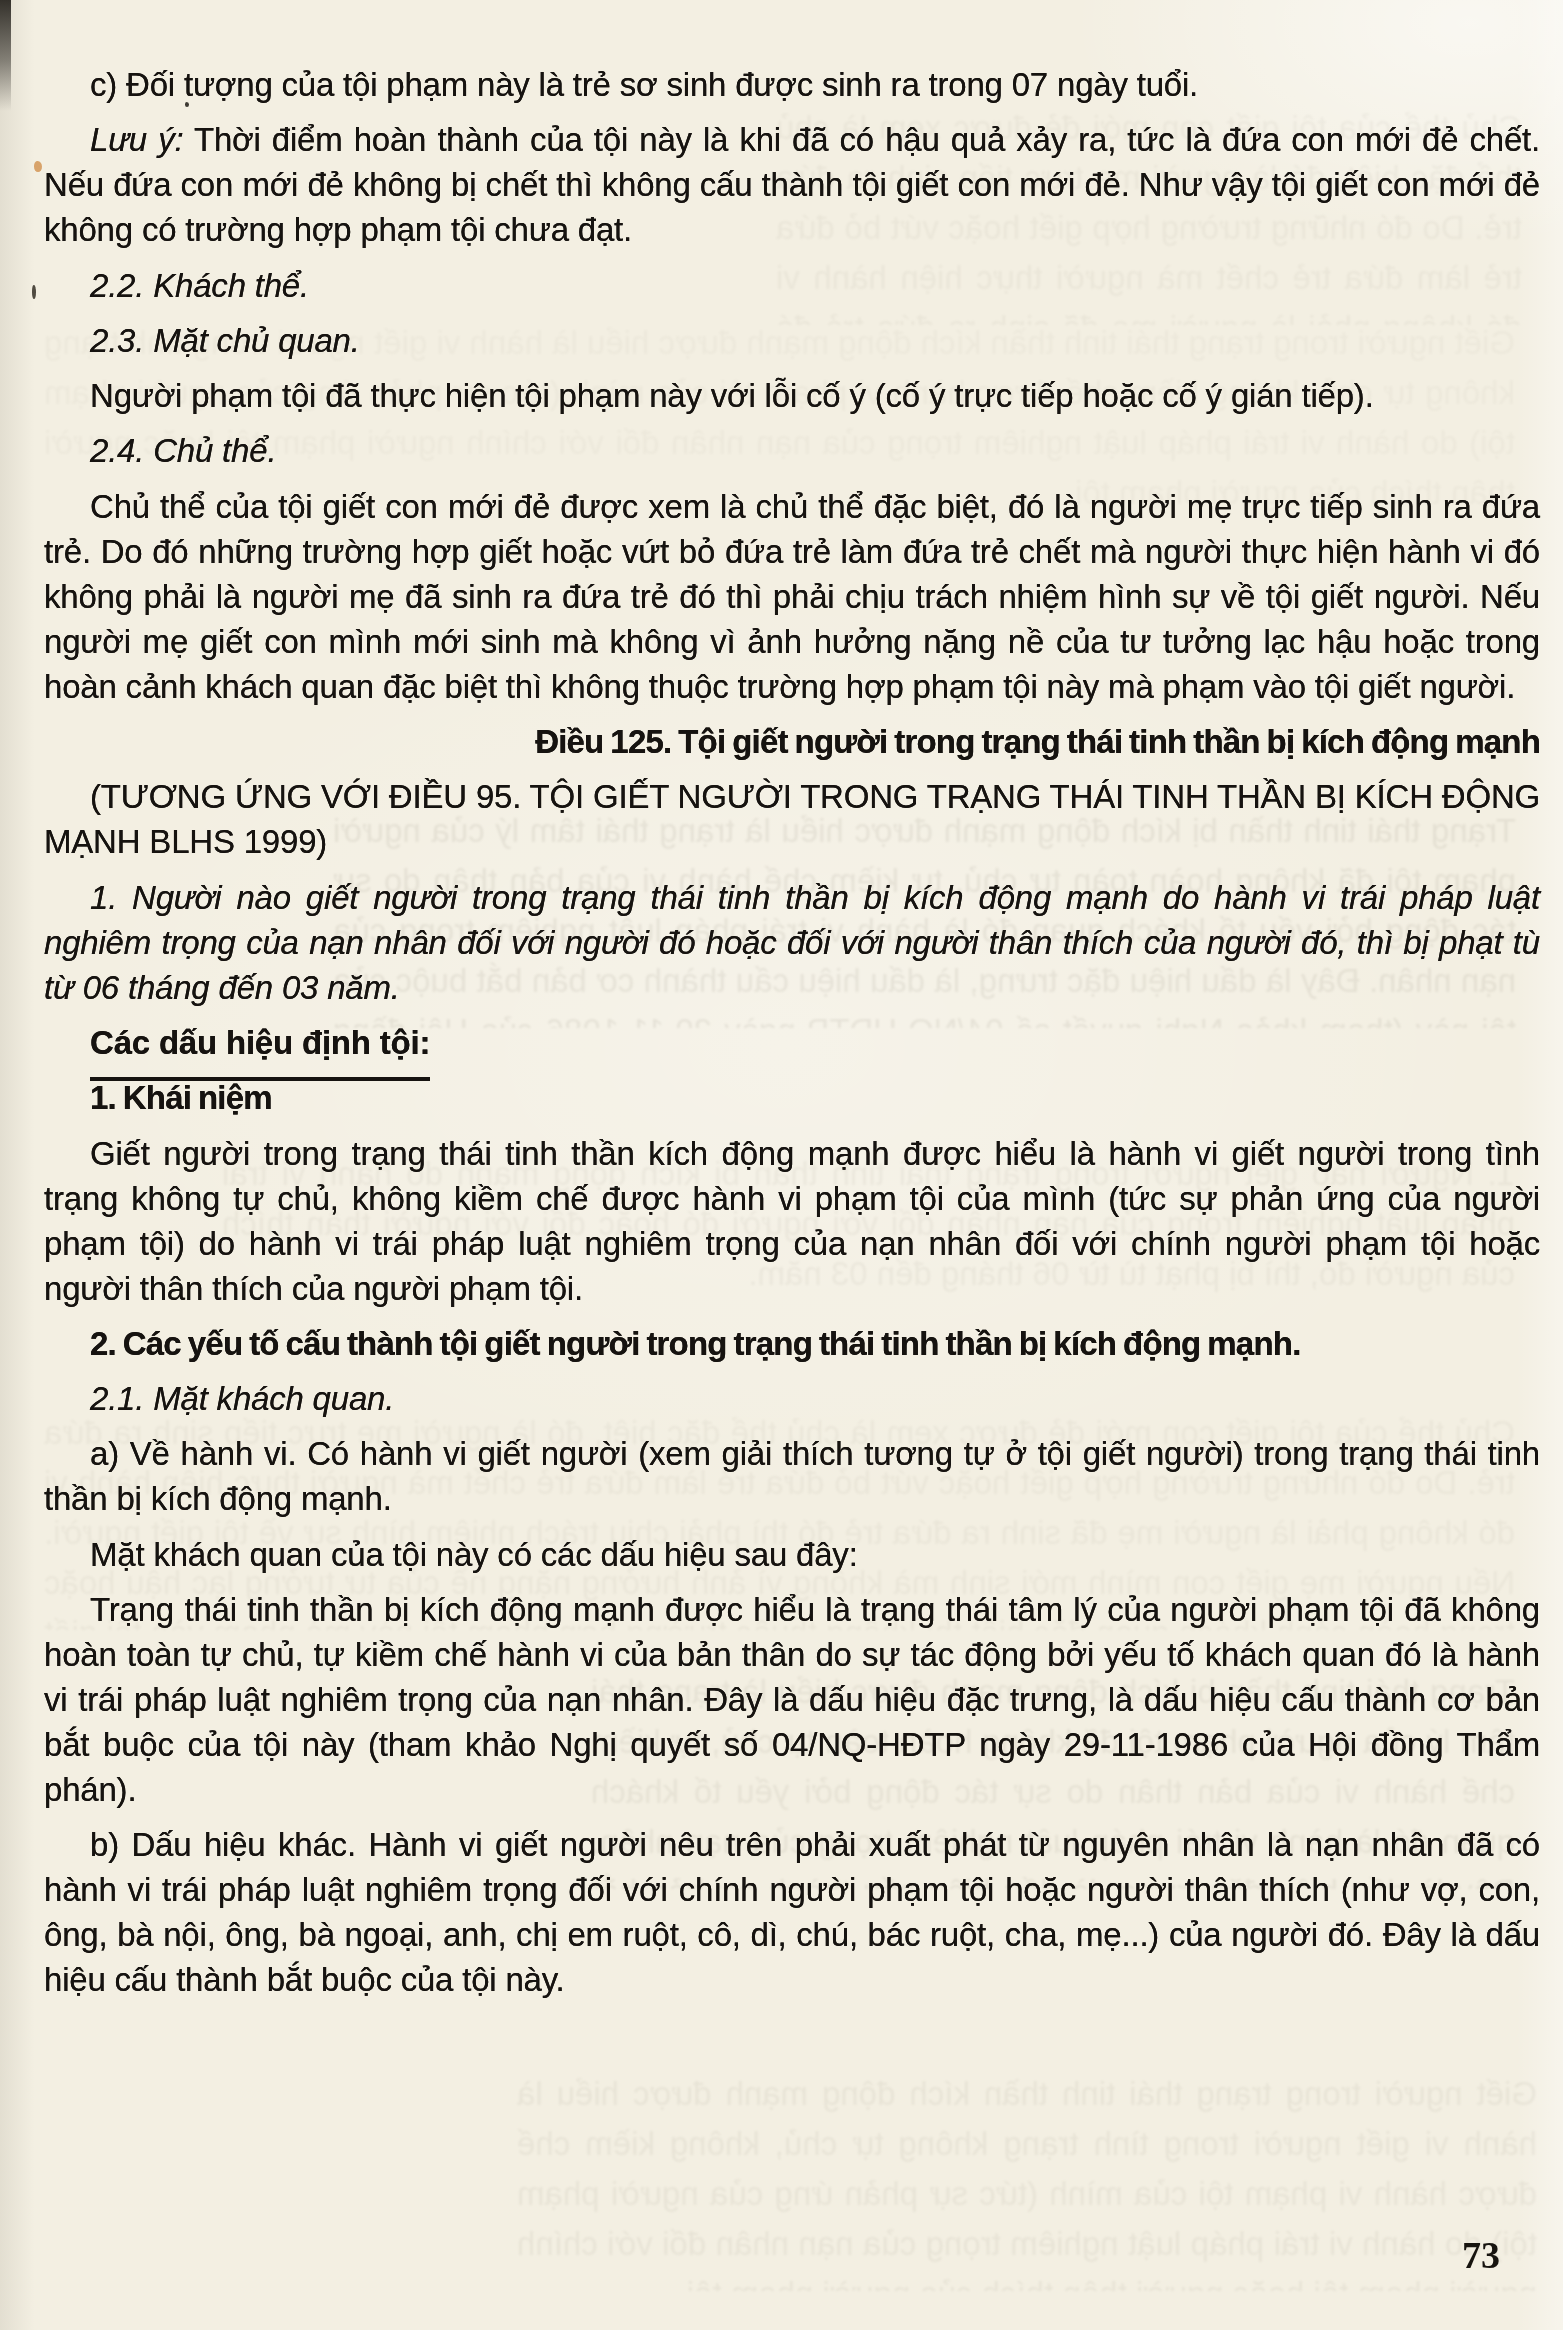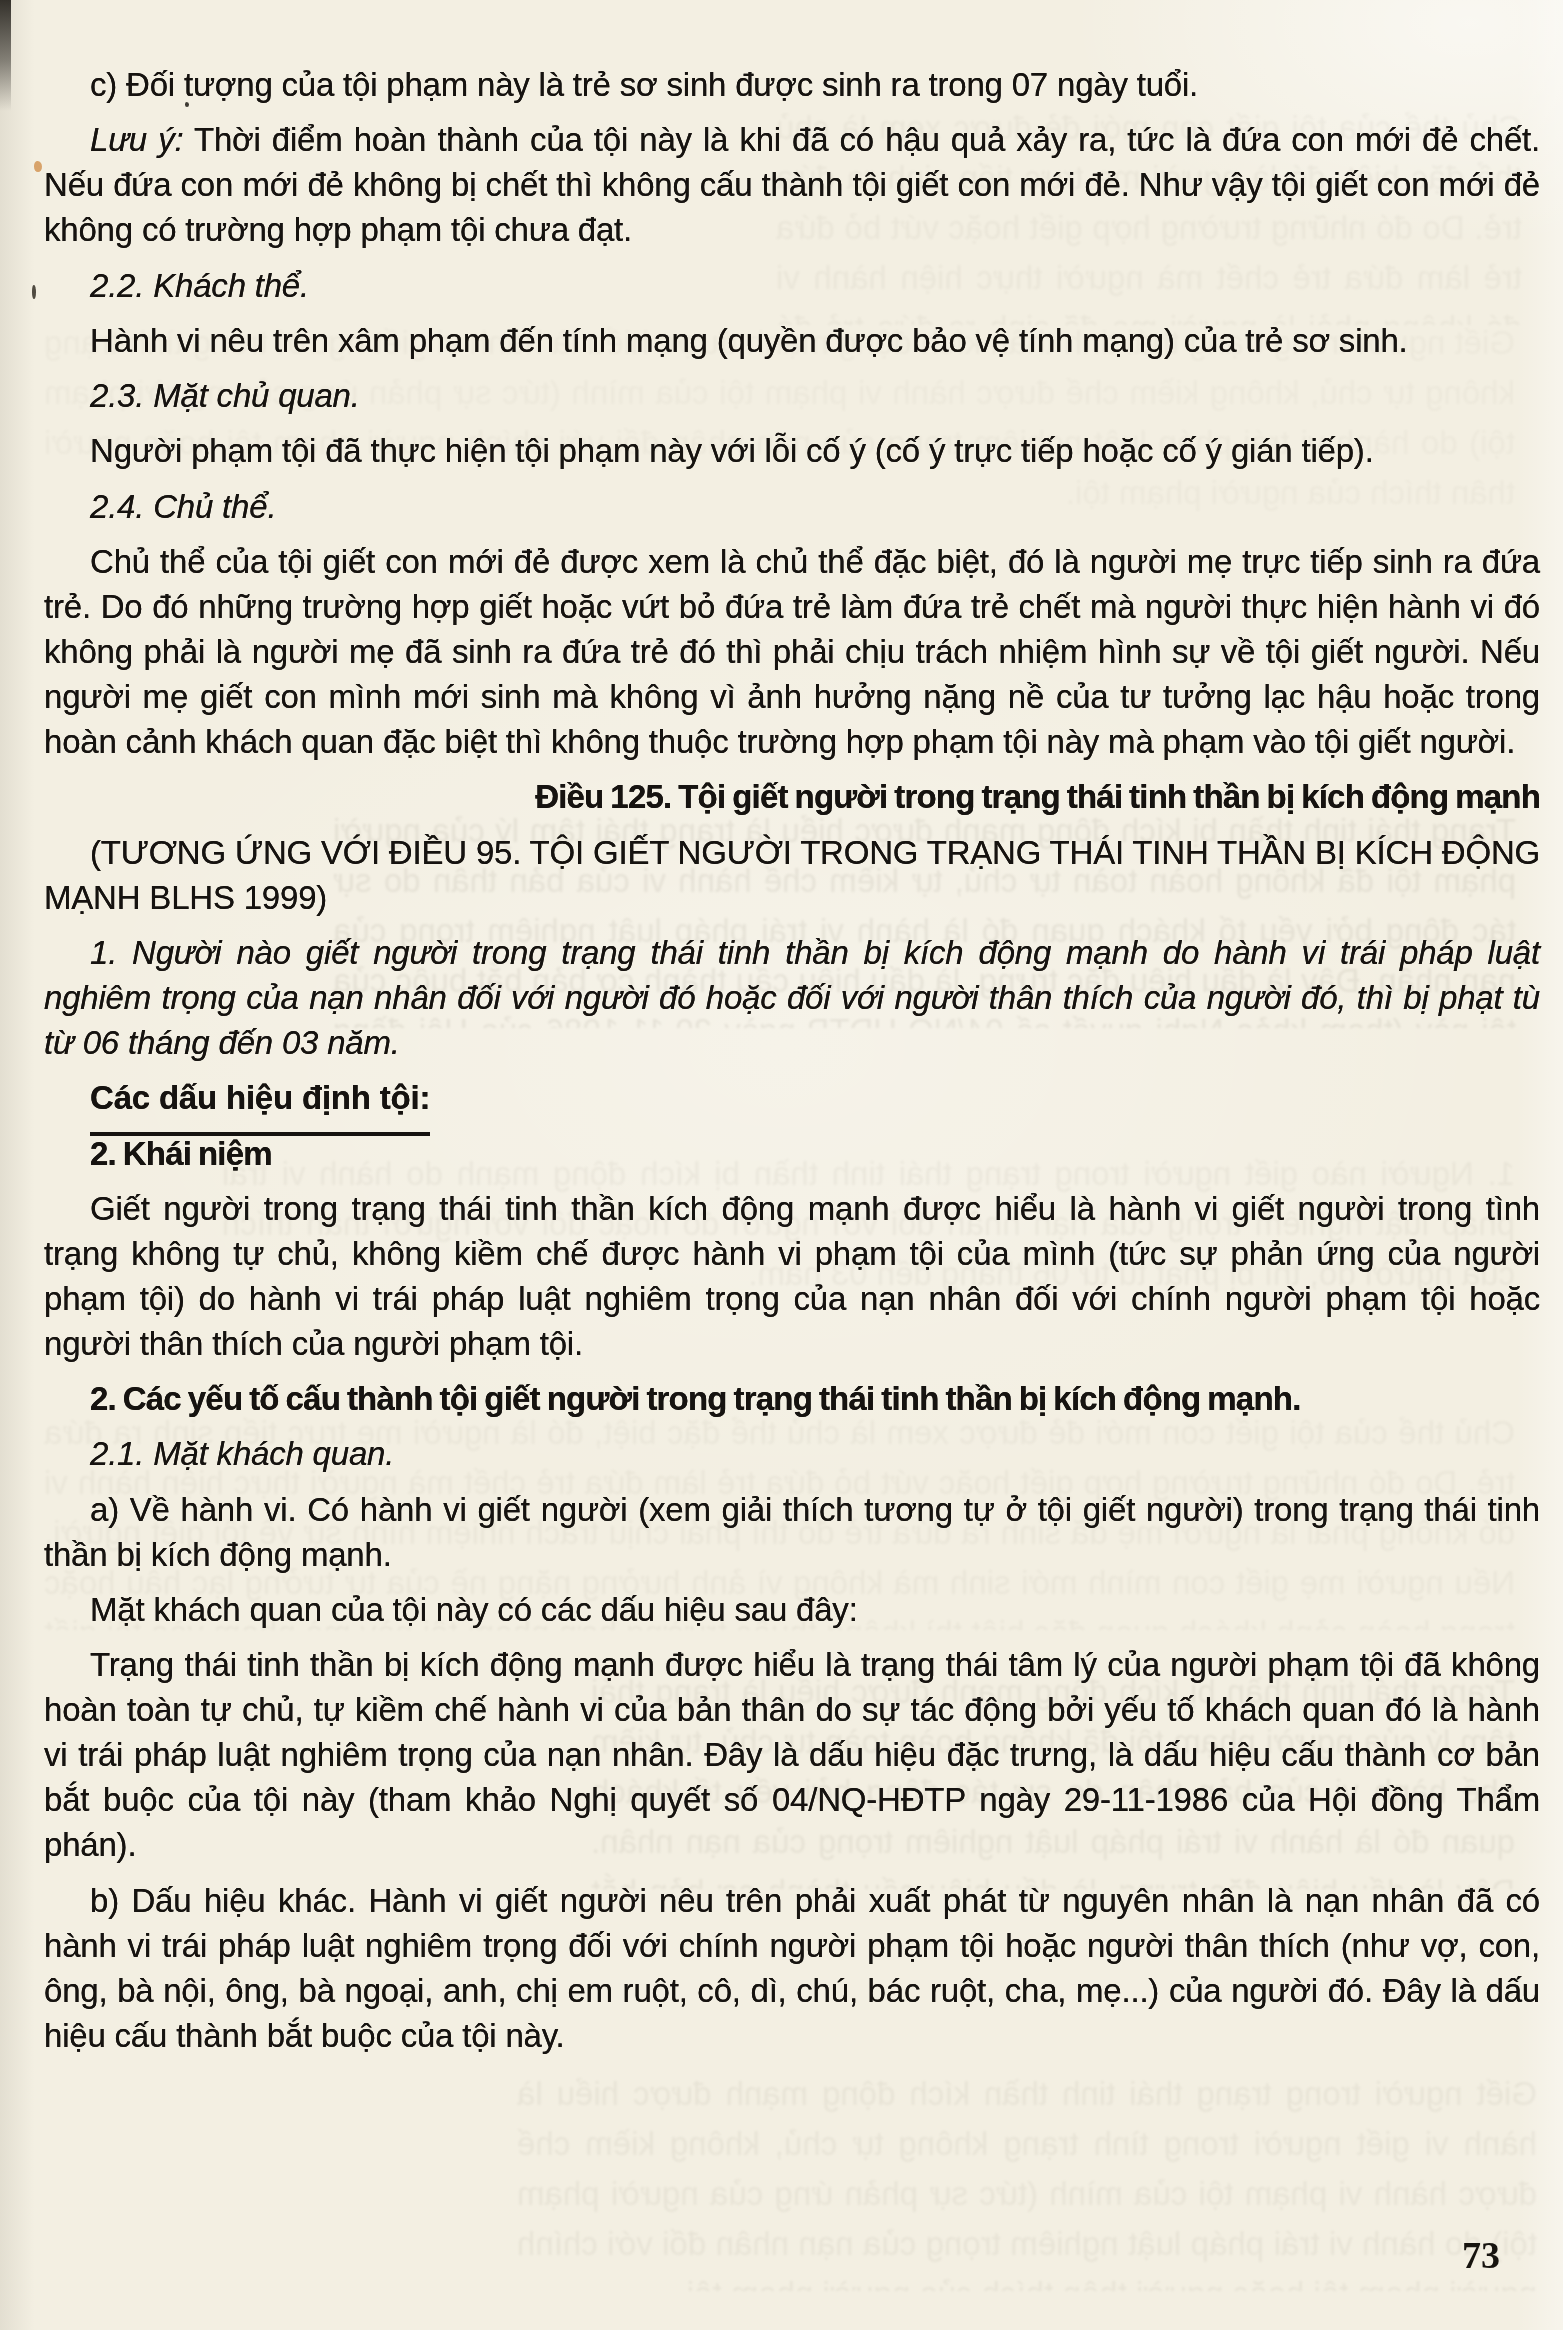--- a/index.html
+++ b/index.html
@@ -75,30 +75,29 @@
       <div class="ghost-text" style="top: 1149px; left: 222px; width: 1293px; opacity: 0.08; height: 222px; overflow: hidden;">1. Người nào giết người trong trạng thái tinh thần bị kích động mạnh do hành vi trái pháp luật nghiêm trọng của nạn nhân đối với người đó hoặc đối với người thân thích của người đó, thì bị phạt tù từ 06 tháng đến 03 năm.</div>
       <div class="ghost-text" style="top: 1408px; left: 44px; width: 1471px; opacity: 0.07; height: 222px; overflow: hidden;">Chủ thể của tội giết con mới đẻ được xem là chủ thể đặc biệt, đó là người mẹ trực tiếp sinh ra đứa trẻ. Do đó những trường hợp giết hoặc vứt bỏ đứa trẻ làm đứa trẻ chết mà người thực hiện hành vi đó không phải là người mẹ đã sinh ra đứa trẻ đó thì phải chịu trách nhiệm hình sự về tội giết người. Nếu người mẹ giết con mình mới sinh mà không vì ảnh hưởng nặng nề của tư tưởng lạc hậu hoặc trong hoàn cảnh khách quan đặc biệt thì không thuộc trường hợp phạm tội này mà phạm vào tội giết người.</div>
       <div class="ghost-text" style="top: 1667px; left: 591px; width: 924px; opacity: 0.1; height: 222px; overflow: hidden;">Trạng thái tinh thần bị kích động mạnh được hiểu là trạng thái tâm lý của người phạm tội đã không hoàn toàn tự chủ, tự kiềm chế hành vi của bản thân do sự tác động bởi yếu tố khách quan đó là hành vi trái pháp luật nghiêm trọng của nạn nhân. Đây là dấu hiệu đặc trưng, là dấu hiệu cấu thành cơ bản bắt buộc của tội này (tham khảo Nghị quyết số 04/NQ-HĐTP ngày 29-11-1986 của Hội đồng Thẩm phán).</div>
       <div class="ghost-text" style="top: 2069px; left: 517px; width: 1020px; opacity: 0.09; height: 222px; overflow: hidden;">Giết người trong trạng thái tinh thần kích động mạnh được hiểu là hành vi giết người trong tình trạng không tự chủ, không kiềm chế được hành vi phạm tội của mình (tức sự phản ứng của người phạm tội) do hành vi trái pháp luật nghiêm trọng của nạn nhân đối với chính người phạm tội hoặc người thân thích của người phạm tội.</div>
     </div>
 
   <main class="content" id="content">
       <p class="para">c) Đối tượng của tội phạm này là trẻ sơ sinh được sinh ra trong 07 ngày tuổi.</p>
       <p class="para"><em>Lưu ý:</em> Thời điểm hoàn thành của tội này là khi đã có hậu quả xảy ra, tức là đứa con mới đẻ chết. Nếu đứa con mới đẻ không bị chết thì không cấu thành tội giết con mới đẻ. Như vậy tội giết con mới đẻ không có trường hợp phạm tội chưa đạt.</p>
       <p class="head italic-head">2.2. Khách thể.</p>
-      <p class="para">Hành vi nêu trên xâm phạm đến tính mạng (quyền được bảo vệ tính mạng) của trẻ sơ sinh.</p>
       <p class="head italic-head">2.3. Mặt chủ quan.</p>
       <p class="para">Người phạm tội đã thực hiện tội phạm này với lỗi cố ý (cố ý trực tiếp hoặc cố ý gián tiếp).</p>
       <p class="head italic-head">2.4. Chủ thể.</p>
       <p class="para">Chủ thể của tội giết con mới đẻ được xem là chủ thể đặc biệt, đó là người mẹ trực tiếp sinh ra đứa trẻ. Do đó những trường hợp giết hoặc vứt bỏ đứa trẻ làm đứa trẻ chết mà người thực hiện hành vi đó không phải là người mẹ đã sinh ra đứa trẻ đó thì phải chịu trách nhiệm hình sự về tội giết người. Nếu người mẹ giết con mình mới sinh mà không vì ảnh hưởng nặng nề của tư tưởng lạc hậu hoặc trong hoàn cảnh khách quan đặc biệt thì không thuộc trường hợp phạm tội này mà phạm vào tội giết người.</p>
       <p class="head bold-head tight gap-xl">Điều 125. Tội giết người trong trạng thái tinh thần bị kích động mạnh</p>
       <p class="para gap-md">(TƯƠNG ỨNG VỚI ĐIỀU 95. TỘI GIẾT NGƯỜI TRONG TRẠNG THÁI TINH THẦN BỊ KÍCH ĐỘNG MẠNH BLHS 1999)</p>
       <p class="para italic">1. Người nào giết người trong trạng thái tinh thần bị kích động mạnh do hành vi trái pháp luật nghiêm trọng của nạn nhân đối với người đó hoặc đối với người thân thích của người đó, thì bị phạt tù từ 06 tháng đến 03 năm.</p>
       <p class="head bold-head gap-lg"><span class="underline-span">Các dấu hiệu định tội:</span></p>
-      <p class="head bold-head tight">2. Khái niệm</p>
+      <p class="head bold-head tight">1. Khái niệm</p>
       <p class="para">Giết người trong trạng thái tinh thần kích động mạnh được hiểu là hành vi giết người trong tình trạng không tự chủ, không kiềm chế được hành vi phạm tội của mình (tức sự phản ứng của người phạm tội) do hành vi trái pháp luật nghiêm trọng của nạn nhân đối với chính người phạm tội hoặc người thân thích của người phạm tội.</p>
       <p class="head bold-head tight">2. Các yếu tố cấu thành tội giết người trong trạng thái tinh thần bị kích động mạnh.</p>
       <p class="head italic-head">2.1. Mặt khách quan.</p>
       <p class="para">a) Về hành vi. Có hành vi giết người (xem giải thích tương tự ở tội giết người) trong trạng thái tinh thần bị kích động mạnh.</p>
       <p class="para">Mặt khách quan của tội này có các dấu hiệu sau đây:</p>
       <p class="para">Trạng thái tinh thần bị kích động mạnh được hiểu là trạng thái tâm lý của người phạm tội đã không hoàn toàn tự chủ, tự kiềm chế hành vi của bản thân do sự tác động bởi yếu tố khách quan đó là hành vi trái pháp luật nghiêm trọng của nạn nhân. Đây là dấu hiệu đặc trưng, là dấu hiệu cấu thành cơ bản bắt buộc của tội này (tham khảo Nghị quyết số 04/NQ-HĐTP ngày 29-11-1986 của Hội đồng Thẩm phán).</p>
       <p class="para">b) Dấu hiệu khác. Hành vi giết người nêu trên phải xuất phát từ nguyên nhân là nạn nhân đã có hành vi trái pháp luật nghiêm trọng đối với chính người phạm tội hoặc người thân thích (như vợ, con, ông, bà nội, ông, bà ngoại, anh, chị em ruột, cô, dì, chú, bác ruột, cha, mẹ...) của người đó. Đây là dấu hiệu cấu thành bắt buộc của tội này.</p>
     </main>
 
   <div class="page-number">73</div>

